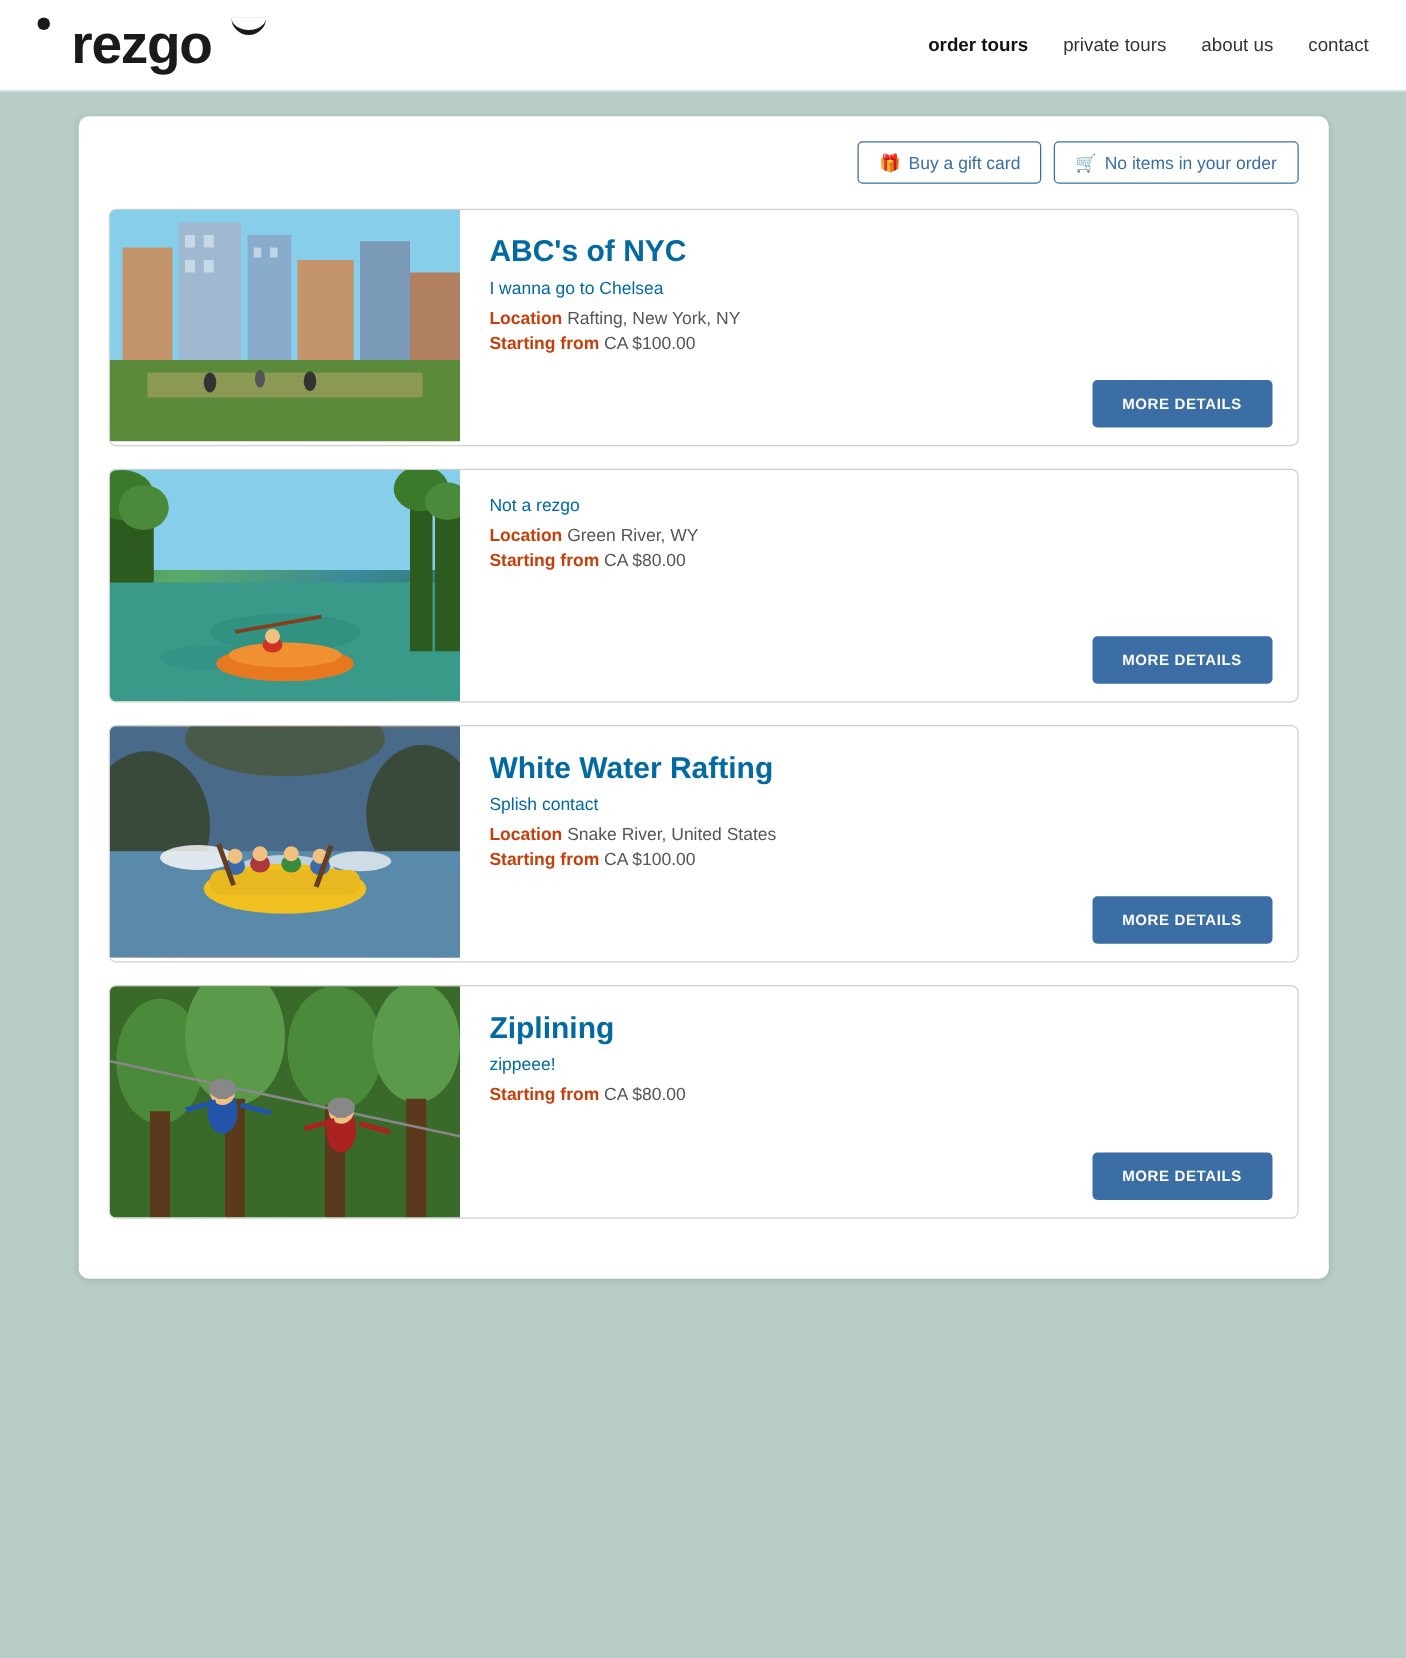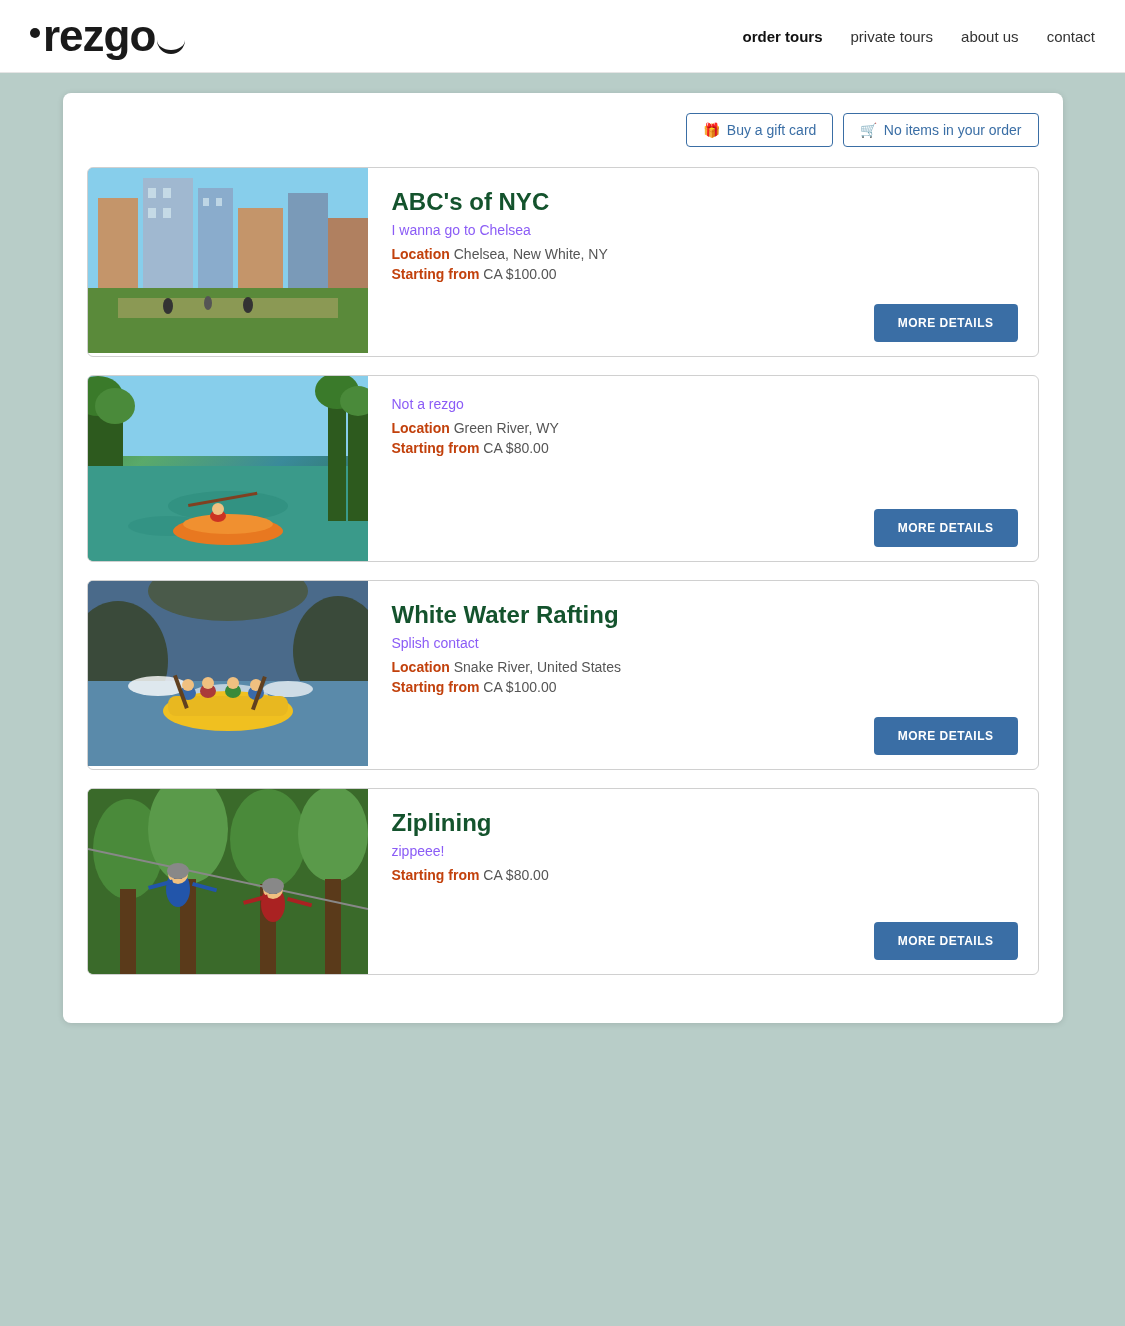--- a/index.html
+++ b/index.html
@@ -16,26 +16,27 @@
       background-color: #ffffff;
       display: flex;
       align-items: center;
       justify-content: space-between;
       padding: 14px 30px;
       border-bottom: 1px solid #e5e5e5;
     }
 
     .logo {
       display: flex;
-      align-items: flex-end;
+      align-items: flex-start;
       font-size: 44px;
       font-weight: 900;
       color: #1a1a1a;
       letter-spacing: -1px;
       line-height: 1;
+      gap: 14px;
     }
 
     .logo-dot {
       width: 10px;
       height: 10px;
       background: #1a1a1a;
       border-radius: 50%;
       display: inline-block;
       margin-right: 3px;
       margin-bottom: 20px;
@@ -150,27 +151,27 @@
       padding: 20px 20px 14px 24px;
       display: flex;
       flex-direction: column;
       justify-content: space-between;
       min-height: 185px;
     }
 
     .tour-title {
       font-size: 24px;
       font-weight: 700;
-      color: #14532d;
+      color: #0369a1;
       margin-bottom: 6px;
     }
 
     .tour-subtitle {
       font-size: 14px;
-      color: #8b5cf6;
+      color: #0369a1;
       margin-bottom: 8px;
     }
 
     .tour-location {
       font-size: 14px;
       color: #555;
       margin-bottom: 4px;
     }
 
     .tour-location .label, .tour-price .label {
@@ -269,21 +270,21 @@
           <ellipse cx="120" cy="135" rx="4" ry="7" fill="#555"></ellipse>
           <ellipse cx="160" cy="137" rx="5" ry="8" fill="#333"></ellipse>
         </svg>
       </div>
       <div class="tour-info">
         <div class="tour-content">
           <div class="tour-title">ABC's of NYC</div>
           <div class="tour-subtitle">I wanna go to Chelsea</div>
           <div class="tour-location">
             <span class="label">Location</span>
-            <span> Chelsea, New White, NY</span>
+            <span> Rafting, New York, NY</span>
           </div>
           <div class="tour-price">
             <span class="label">Starting from</span>
             <span> CA $100.00</span>
           </div>
         </div>
         <div class="tour-details-row">
           <button class="btn-more-details">MORE DETAILS</button>
         </div>
       </div>

